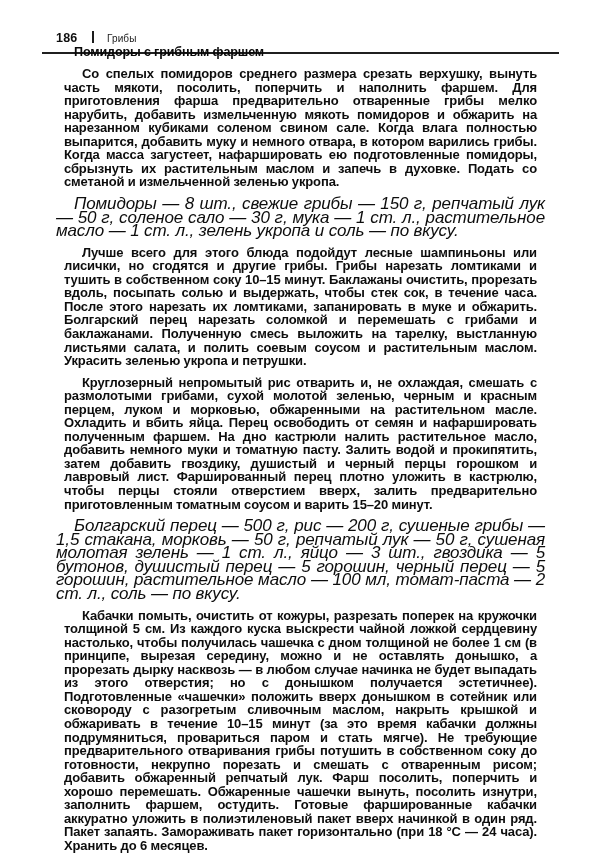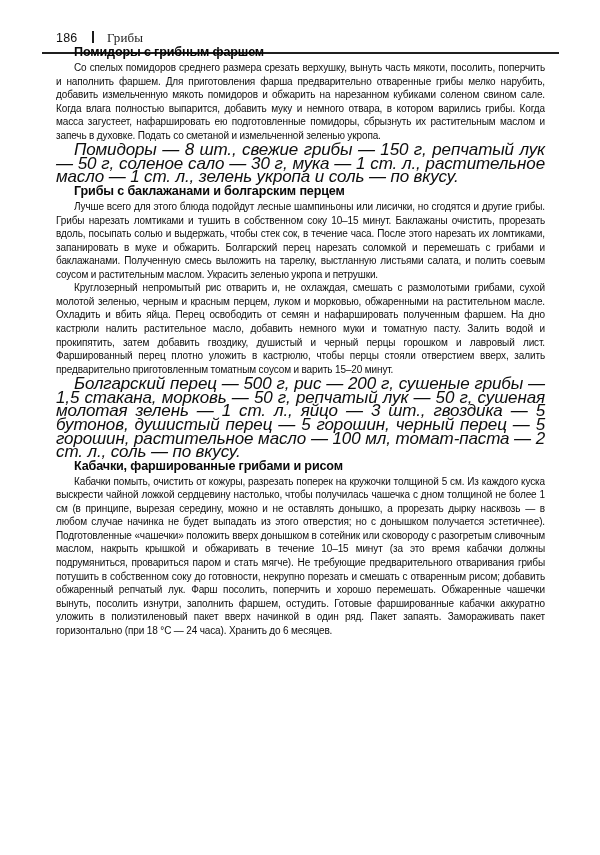--- a/index.html
+++ b/index.html
@@ -24,38 +24,37 @@
     position: absolute;
     left: 56px;
     top: 30px;
     display: flex;
     align-items: baseline;
     gap: 0;
     white-space: nowrap;
   }
   .folio {
     font-size: 12.5px;
-    font-weight: normal;
+    font-weight: bold;
     letter-spacing: 0.2px;
     color: #0d0d0d;
   }
   .folio-sep {
     display: inline-block;
     width: 1.6px;
     height: 12px;
     background: #1a1a1a;
     margin: 0 13px 0 15px;
     transform: translateY(1px);
   }
   .section-name {
-    font-size: 13px;
+    font-size: 10px;
     font-weight: normal;
     color: #1a1a1a;
     letter-spacing: 0.1px;
-    font-family: Liberation Serif, serif;
   }
   .head-rule {
     position: absolute;
     left: 42px;
     top: 52px;
     width: 517px;
     height: 2px;
     background: #1d1d1d;
   }
 
@@ -71,29 +70,30 @@
     font-size: 12.6px;
     font-weight: bold;
     line-height: 14px;
     margin: 0 0 2px 0;
     padding-left: 18px;
     letter-spacing: -0.15px;
     color: #060606;
   }
 
   p.body {
-    font-size: 10px;
+    font-size: 13px;
     line-height: 13.55px;
-    margin: 0;
+    margin: 8px;
     text-align: justify;
     text-indent: 18px;
     letter-spacing: -0.12px;
     word-spacing: -0.1px;
     color: #0b0b0b;
     hyphens: none;
+    font-weight: bold;
   }
 
   p.ingredients {
     font-size: 17px;
     line-height: 13.6px;
     margin: 1px 0 0 0;
     font-style: italic;
     text-align: justify;
     text-indent: 18px;
     letter-spacing: -0.12px;
@@ -124,28 +124,26 @@
 
   <div class="column">
 
     <div class="block">
       <h2 class="recipe-title">Помидоры с грибным фаршем</h2>
       <p class="body">Со спелых помидоров среднего размера срезать верхушку, вынуть часть мякоти, посолить, поперчить и наполнить фаршем. Для приготовления фарша предварительно отваренные грибы мелко нарубить, добавить измельченную мякоть помидоров и обжарить на нарезанном кубиками соленом свином сале. Когда влага полностью выпарится, добавить муку и немного отвара, в котором варились грибы. Когда масса загустеет, нафаршировать ею подготовленные помидоры, сбрызнуть их растительным маслом и запечь в духовке. Подать со сметаной и измельченной зеленью укропа.</p>
       <p class="ingredients">Помидоры — 8 шт., свежие грибы — 150 г, репчатый лук — 50 г, соленое сало — 30 г, мука — 1 ст. л., растительное масло — 1 ст. л., зелень укропа и соль — по вкусу.</p>
     </div>
 
     <div class="block">
-      <h2 class="recipe-title">Грибы с баклажанами и болгарским перцем</h2>
       <p class="body">Лучше всего для этого блюда подойдут лесные шампиньоны или лисички, но сгодятся и другие грибы. Грибы нарезать ломтиками и тушить в собственном соку 10–15 минут. Баклажаны очистить, прорезать вдоль, посыпать солью и выдержать, чтобы стек сок, в течение часа. После этого нарезать их ломтиками, запанировать в муке и обжарить. Болгарский перец нарезать соломкой и перемешать с грибами и баклажанами. Полученную смесь выложить на тарелку, выстланную листьями салата, и полить соевым соусом и растительным маслом. Украсить зеленью укропа и петрушки.</p>
     </div>
 
     <div class="block">
       <p class="body">Круглозерный непромытый рис отварить и, не охлаждая, смешать с размолотыми грибами, сухой молотой зеленью, черным и красным перцем, луком и морковью, обжаренными на растительном масле. Охладить и вбить яйца. Перец освободить от семян и нафаршировать полученным фаршем. На дно кастрюли налить растительное масло, добавить немного муки и томатную пасту. Залить водой и прокипятить, затем добавить гвоздику, душистый и черный перцы горошком и лавровый лист. Фаршированный перец плотно уложить в кастрюлю, чтобы перцы стояли отверстием вверх, залить предварительно приготовленным томатным соусом и варить 15–20 минут.</p>
       <p class="ingredients">Болгарский перец — 500 г, рис — 200 г, сушеные грибы — 1,5 стакана, морковь — 50 г, репчатый лук — 50 г, сушеная молотая зелень — 1 ст. л., яйцо — 3 шт., гвоздика — 5 бутонов, душистый перец — 5 горошин, черный перец — 5 горошин, растительное масло — 100 мл, томат-паста — 2 ст. л., соль — по вкусу.</p>
     </div>
 
     <div class="block">
-      <h2 class="recipe-title">Кабачки, фаршированные грибами и рисом</h2>
       <p class="body">Кабачки помыть, очистить от кожуры, разрезать поперек на кружочки толщиной 5 см. Из каждого куска выскрести чайной ложкой сердцевину настолько, чтобы получилась чашечка с дном толщиной не более 1 см (в принципе, вырезая середину, можно и не оставлять донышко, а прорезать дырку насквозь — в любом случае начинка не будет выпадать из этого отверстия; но с донышком получается эстетичнее). Подготовленные «чашечки» положить вверх донышком в сотейник или сковороду с разогретым сливочным маслом, накрыть крышкой и обжаривать в течение 10–15 минут (за это время кабачки должны подрумяниться, провариться паром и стать мягче). Не требующие предварительного отваривания грибы потушить в собственном соку до готовности, некрупно порезать и смешать с отваренным рисом; добавить обжаренный репчатый лук. Фарш посолить, поперчить и хорошо перемешать. Обжаренные чашечки вынуть, посолить изнутри, заполнить фаршем, остудить. Готовые фаршированные кабачки аккуратно уложить в полиэтиленовый пакет вверх начинкой в один ряд. Пакет запаять. Замораживать пакет горизонтально (при 18 °С — 24 часа). Хранить до 6 месяцев.</p>
     </div>
 
   </div>
 </div>
 
 </body></html>

